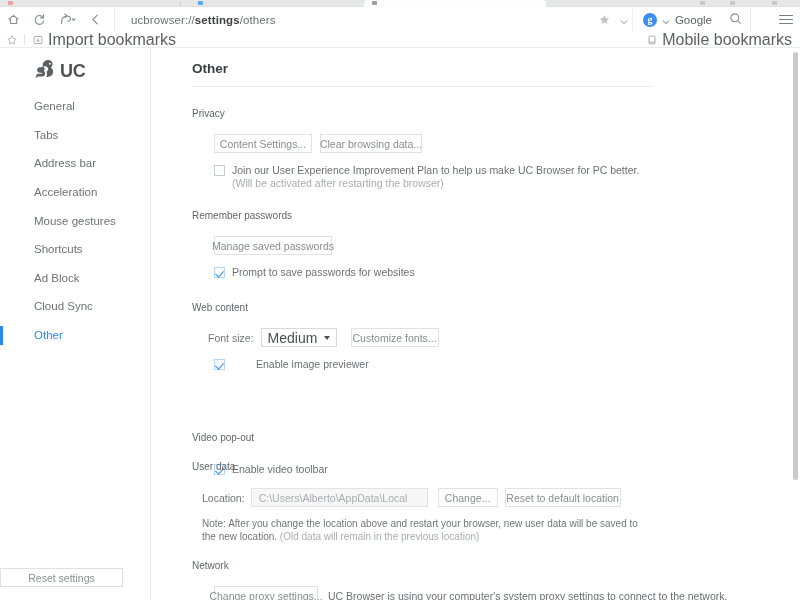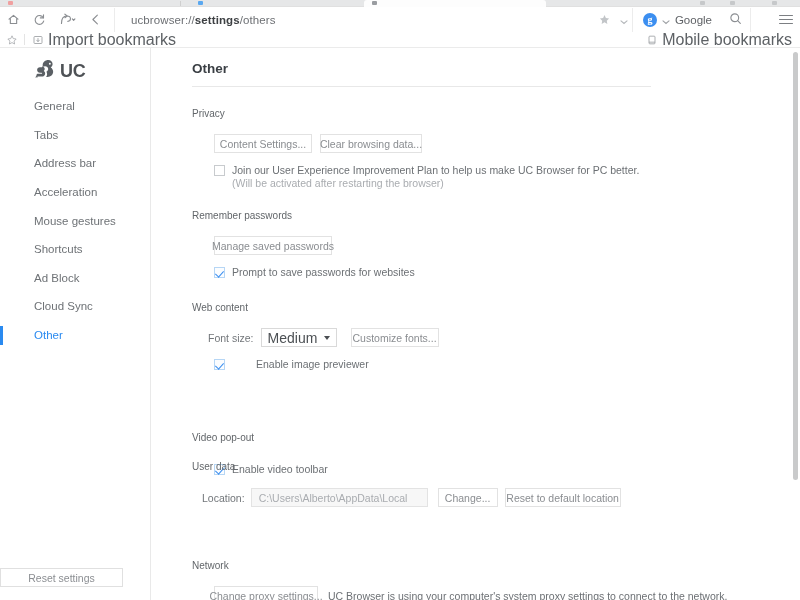--- a/index.html
+++ b/index.html
@@ -509,20 +509,24 @@
   <div class="section" style="top:413px;">
     <div class="sec-title">User data</div>
     <div class="row" style="margin-top:16px; margin-left:10px;">
       <span class="loc-label">Location:</span>
       <div class="loc-input">
         <span>C:\Users\Alberto\AppData\Local</span>
       </div>
       <div class="btn" style="width:60px; margin-left:10px;">Change...</div>
       <div class="btn" style="width:116px; margin-left:7px;">Reset to default location</div>
     </div>
+    <div class="note" style="margin-top:10px; margin-left:10px;">
+      <span>Note: After you change the location above and restart your browser, new user data will be saved to the new location.</span>
+      <span class="muted">(Old data will remain in the previous location)</span>
+    </div>
   </div>
 
   <div class="section" style="top:512px;">
     <div class="sec-title">Network</div>
     <div class="row" style="margin-top:15px; margin-left:22px;">
       <div class="btn" style="width:104px;">Change proxy settings...</div>
       <span class="proxy-text">UC Browser is using your computer's system proxy settings to connect to the network.</span>
     </div>
   </div>
 

